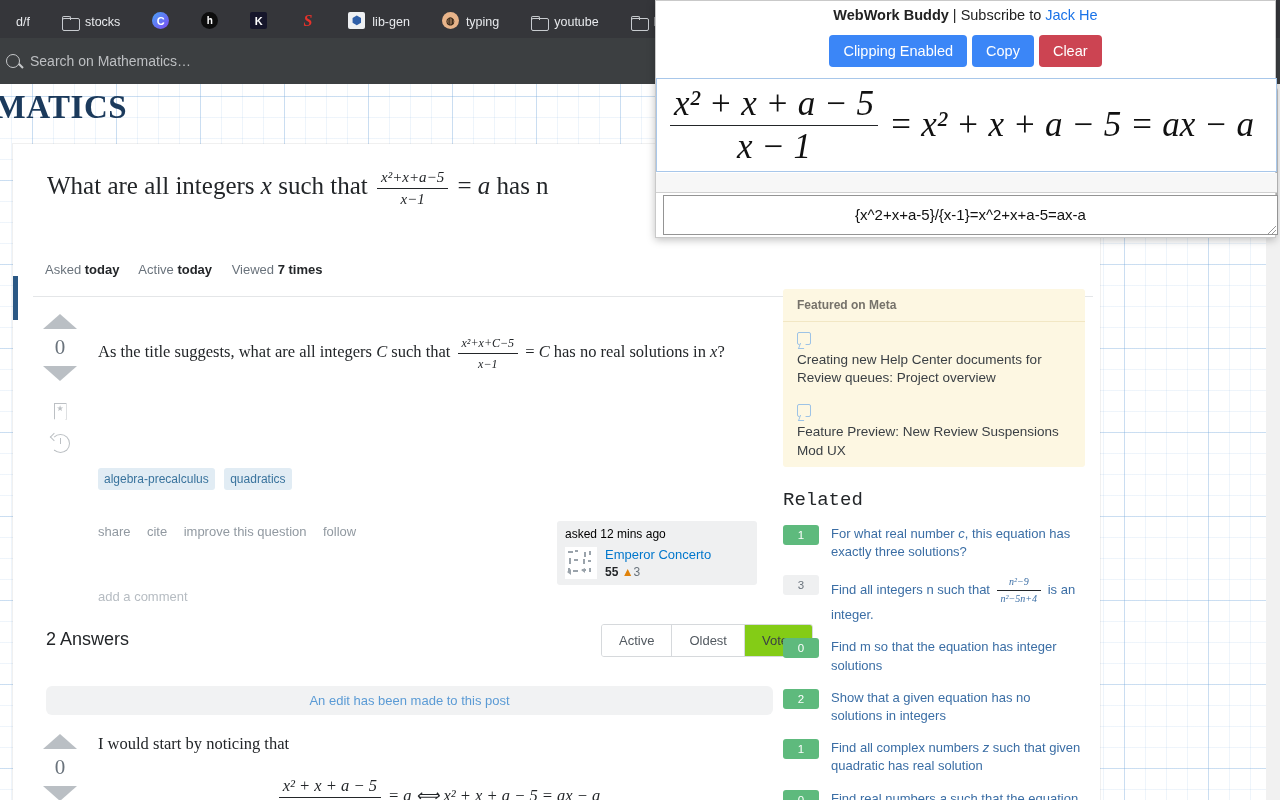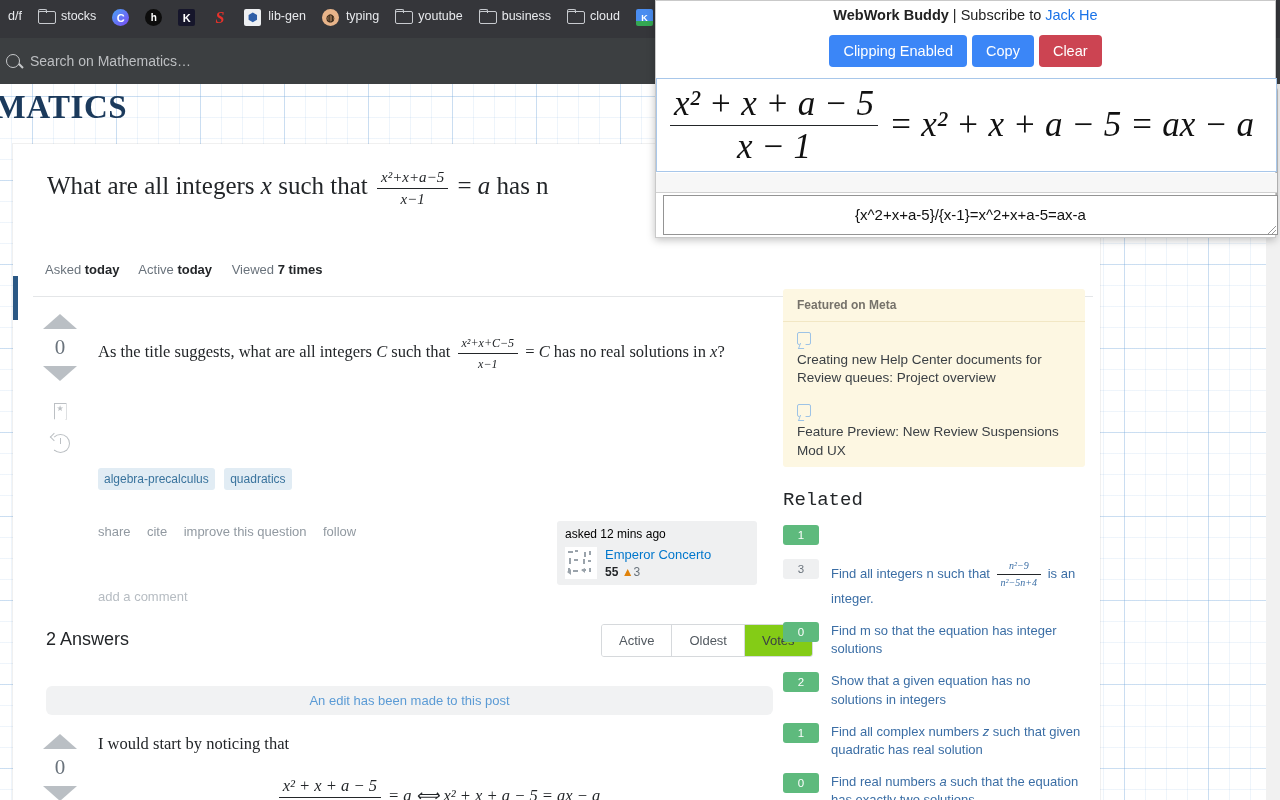--- a/index.html
+++ b/index.html
@@ -11,22 +11,22 @@
   }
 
   
   #browser-chrome {
     position: absolute; top: 0; left: 0; width: 1280px; height: 38px;
     background: #35363a;
     display: flex; align-items: center; gap: 0px;
     padding-left: 0px; overflow: hidden;
   }
   .bm {
-    display: flex; align-items: flex-start; gap: 7px;
-    padding: 3px 8px; border-radius: 4px;
+    display: flex; align-items: flex-end; gap: 7px;
+    padding: 3px 16px; border-radius: 4px;
     color: #e8eaed; font-size: 12.5px; white-space: nowrap;
     height: 26px;
   }
   .bm-label { font-size: 12.5px; color: #e8eaed; }
   .folder-ico {
     width: 16px; height: 13px; position: relative; flex: none;
   }
   .folder-ico::before {
     content: ""; position: absolute; left: 0; top: 2px;
     width: 16px; height: 11px; border: 1.3px solid #c8cbcf; border-radius: 2px;
@@ -458,20 +458,21 @@
       <div class="meta-item">
         <span class="speech-ico"></span>
         <span class="meta-text">Feature Preview: New Review Suspensions Mod UX</span>
       </div>
     </div>
 
     <div id="related-title">Related</div>
 
     <div class="rel-item">
       <span class="rel-score green">1</span>
+      <span class="rel-text">For what real number <span class="it">c</span>, this equation has exactly three solutions?</span>
     </div>
     <div class="rel-item">
       <span class="rel-score gray">3</span>
       <span class="rel-text">Find all integers n such that
         <span class="frac" style="font-size:10px;font-family:'Liberation Serif',serif;">
           <span class="num it">n²−9</span>
           <span class="den it">n²−5n+4</span>
         </span> is an integer.</span>
     </div>
     <div class="rel-item">

